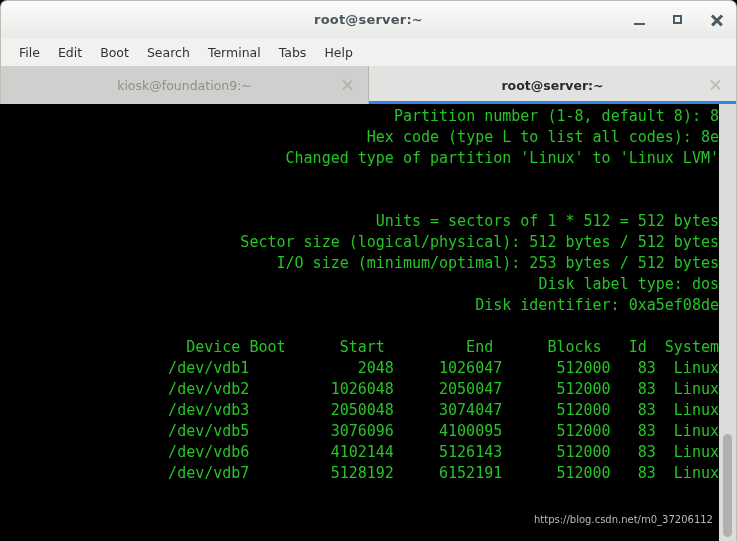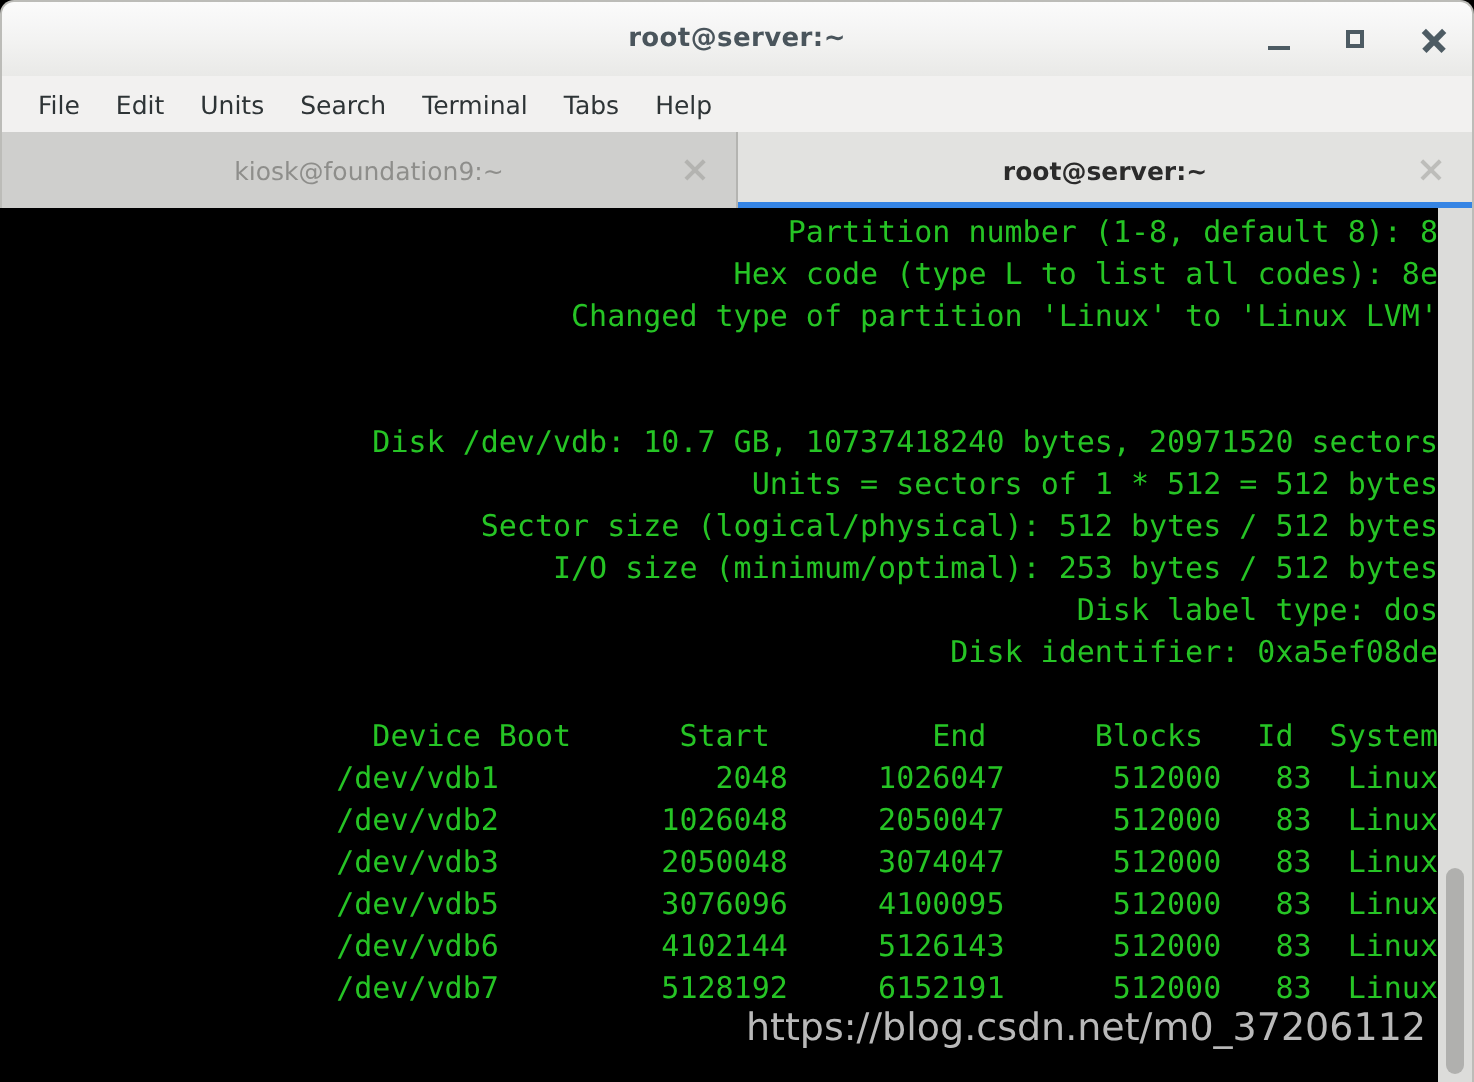--- a/index.html
+++ b/index.html
@@ -201,21 +201,21 @@
     color: #26c425;
     white-space: pre;
     height: 21px;
     text-align: right;
   }
   .watermark {
     position: absolute;
     right: 6px;
     bottom: 16px;
     font-family: "DejaVu Sans", sans-serif;
-    font-size: 19px;
+    font-size: 10px;
     color: #b9b9b9;
     white-space: nowrap;
     user-select: none;
   }
 
   
   .scrollbar {
     position: relative;
     width: 18px;
     background: #dcdcda;
@@ -242,21 +242,21 @@
     <div class="winbtns">
       <div class="winbtn min"></div>
       <div class="winbtn max"></div>
       <div class="winbtn close"></div>
     </div>
   </div>
 
   <div class="menubar">
     <div class="menu-item">File</div>
     <div class="menu-item">Edit</div>
-    <div class="menu-item">Units</div>
+    <div class="menu-item">Boot</div>
     <div class="menu-item">Search</div>
     <div class="menu-item">Terminal</div>
     <div class="menu-item">Tabs</div>
     <div class="menu-item">Help</div>
   </div>
 
   <div class="tabbar">
     <div class="tab inactive">
       <span class="tab-label">kiosk@foundation9:~</span>
       <span class="tab-close"></span>
@@ -267,21 +267,20 @@
     </div>
   </div>
 
   <div class="term-wrap">
     <div class="term" id="term">
       <div class="term-line">Partition number (1-8, default 8): 8</div>
         <div class="term-line">Hex code (type L to list all codes): 8e</div>
         <div class="term-line">Changed type of partition 'Linux' to 'Linux LVM'</div>
         <div class="term-line">&nbsp;</div>
         <div class="term-line">&nbsp;</div>
-        <div class="term-line">Disk /dev/vdb: 10.7 GB, 10737418240 bytes, 20971520 sectors</div>
         <div class="term-line">Units = sectors of 1 * 512 = 512 bytes</div>
         <div class="term-line">Sector size (logical/physical): 512 bytes / 512 bytes</div>
         <div class="term-line">I/O size (minimum/optimal): 253 bytes / 512 bytes</div>
         <div class="term-line">Disk label type: dos</div>
         <div class="term-line">Disk identifier: 0xa5ef08de</div>
         <div class="term-line">&nbsp;</div>
         <div class="term-line">   Device Boot      Start         End      Blocks   Id  System</div>
         <div class="term-line">/dev/vdb1            2048     1026047      512000   83  Linux</div>
         <div class="term-line">/dev/vdb2         1026048     2050047      512000   83  Linux</div>
         <div class="term-line">/dev/vdb3         2050048     3074047      512000   83  Linux</div>

